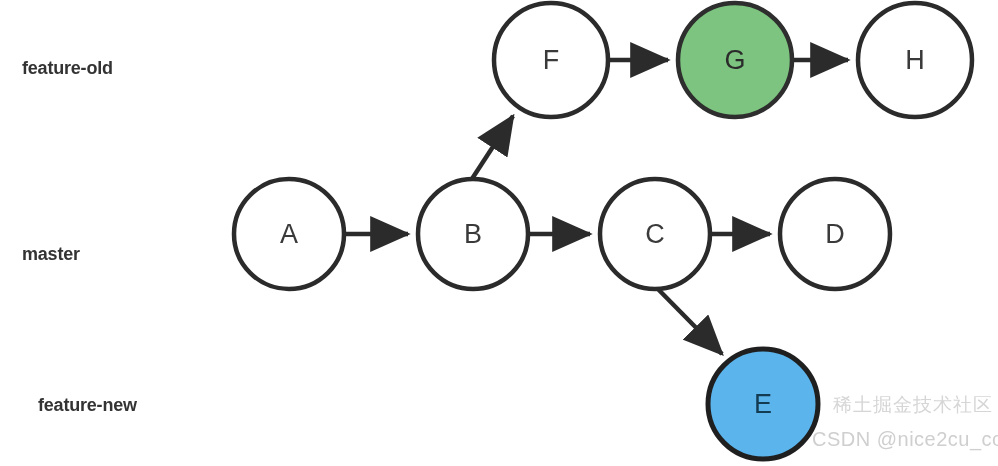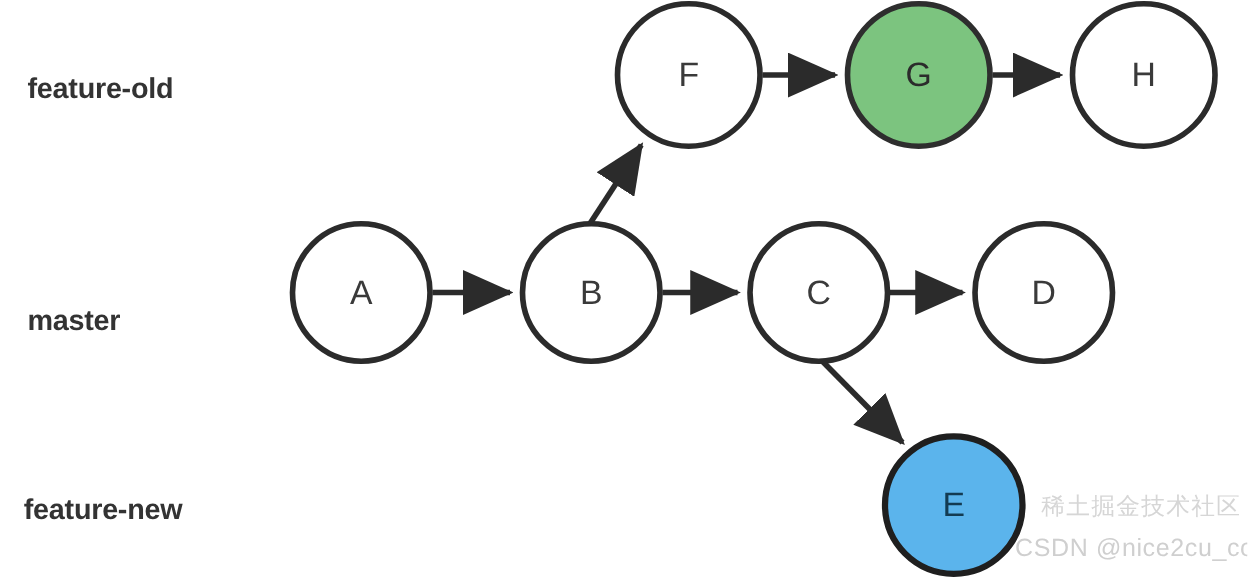--- a/index.html
+++ b/index.html
@@ -21,21 +21,21 @@
     position: absolute;
     left: 0;
     top: 0;
     width: 998px;
     height: 466px;
   }
   .branch-label {
     position: absolute;
     font-family: "Liberation Sans", sans-serif;
     font-weight: bold;
-    font-size: 23px;
+    font-size: 18px;
     color: #333333;
     letter-spacing: -0.2px;
     white-space: nowrap;
     line-height: 1;
   }
   .node-letter {
     font-family: "Liberation Sans", sans-serif;
     font-size: 27px;
     font-weight: normal;
   }
@@ -64,21 +64,21 @@
 <body>
 
 <div id="canvas">
 
   <div class="branch-label" style="left:22px; top:59px;">
     <span>feature-old</span>
   </div>
   <div class="branch-label" style="left:22px; top:245px;">
     <span>master</span>
   </div>
-  <div class="branch-label" style="left:19px; top:396px;">
+  <div class="branch-label" style="left:38px; top:396px;">
     <span>feature-new</span>
   </div>
 
   <svg id="graph" viewBox="0 0 998 466" xmlns="http://www.w3.org/2000/svg">
     <defs>
       <marker id="arrowhead" markerWidth="9" markerHeight="8" refX="8.4" refY="4" orient="auto" markerUnits="strokeWidth">
         <path d="M0,0 L9,4 L0,8 z" fill="#2b2b2b"></path>
       </marker>
     </defs>
 

